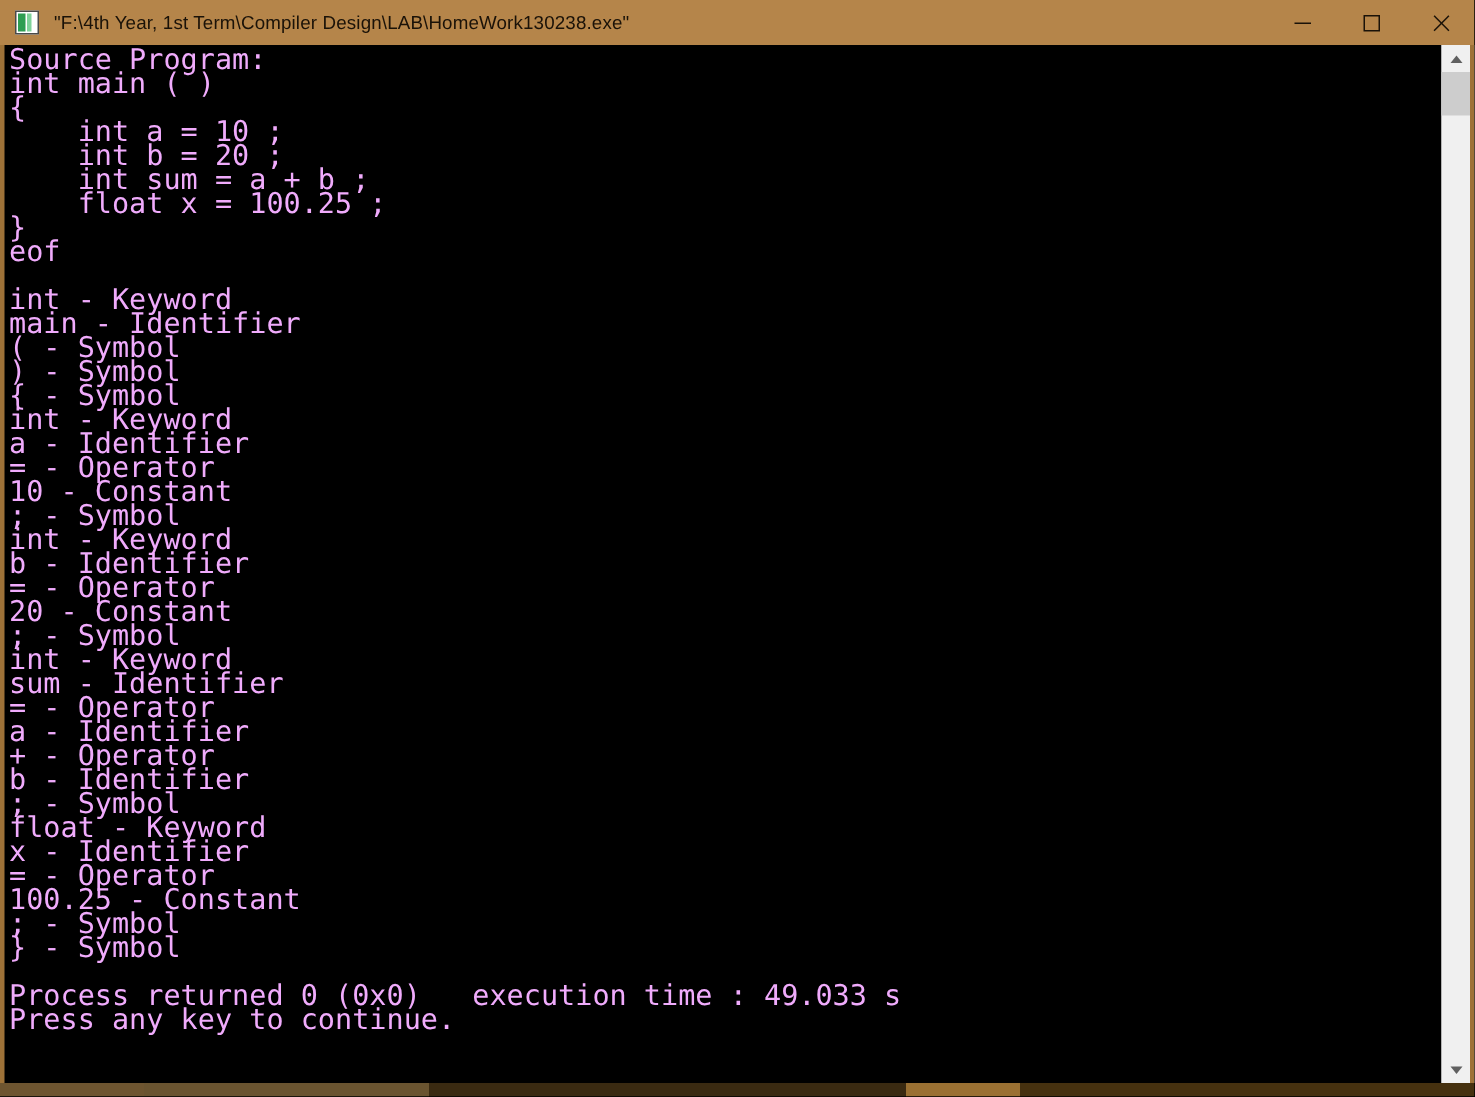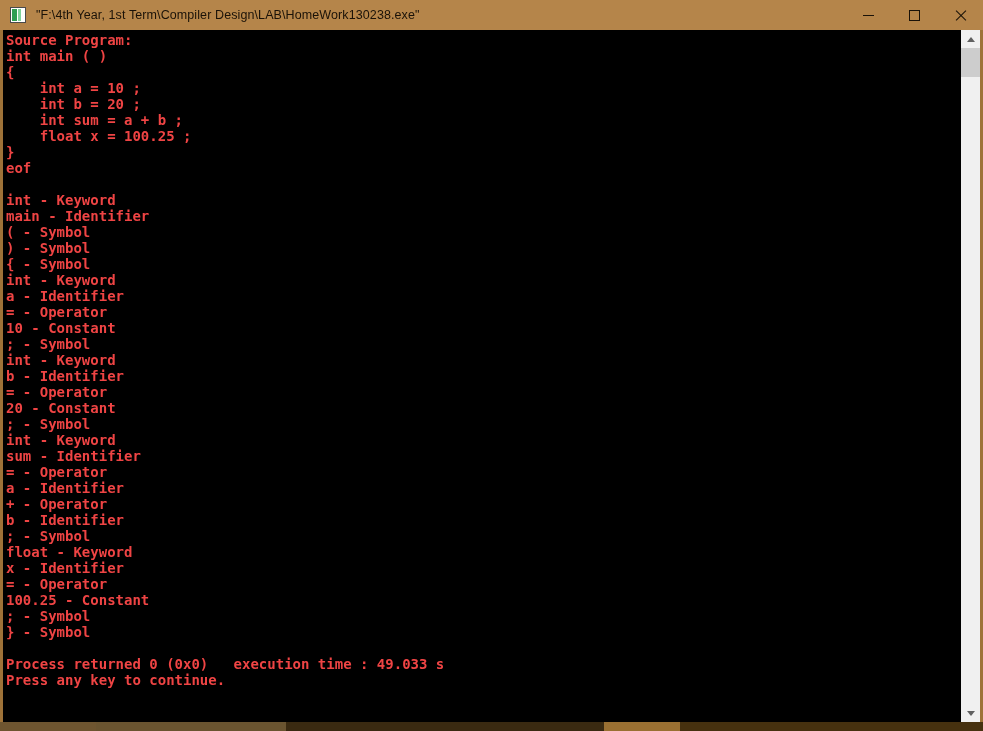--- a/index.html
+++ b/index.html
@@ -123,26 +123,25 @@
     background: #000000;
     box-sizing: border-box;
     border-left: 3px solid #9e7238;
   }
   .console-text {
     position: absolute;
     left: 3px;
     top: 2px;
     width: 940px;
     font-family: "DejaVu Sans Mono", "Liberation Mono", monospace;
-    font-size: 14px;
+    font-size: 19px;
     line-height: 16px;
-    color: #ef4444;
+    color: #f0abfc;
     white-space: pre;
     letter-spacing: 0px;
-    font-weight: bold;
   }
   .console-text .line {
     height: 16px;
     white-space: pre;
   }
 
   
   .scrollbar {
     position: absolute;
     right: 0;

